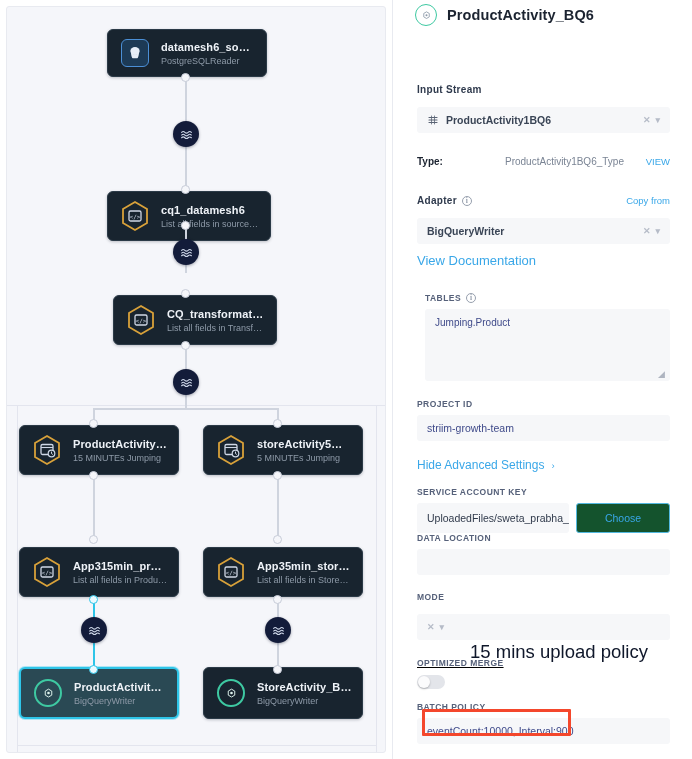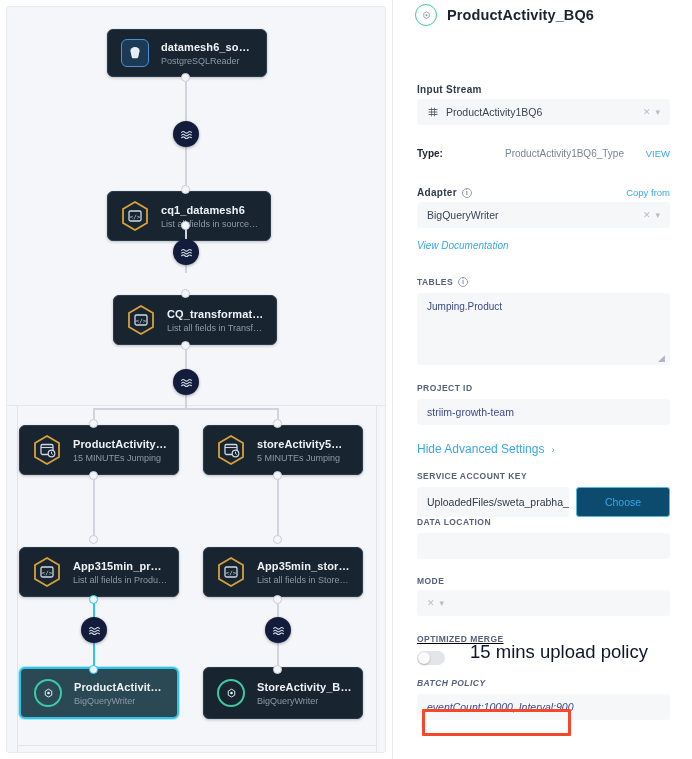--- a/index.html
+++ b/index.html
@@ -132,21 +132,22 @@
   .lbl.normal { text-transform: none; font-size: 10px; color: #2f3a4d; }
 
   .select-box {
     position: relative;
     height: 26px;
     background: #f6f7f9;
     border-radius: 3px;
     display: flex; align-items: center;
     padding: 0 10px;
     font-size: 10.5px; color: #3a4556;
-    margin-top: 4px;
+    margin-top: 12px;
+    font-weight: bold;
   }
   .select-box .val { flex: 1 1 auto; white-space: nowrap; overflow: hidden; text-overflow: ellipsis; }
   .select-box .adorn { display: flex; align-items: center; gap: 5px; color: #b6bcc8; font-size: 9px; }
 
   .stream-glyph { width: 12px; height: 12px; margin-right: 7px; flex: 0 0 auto; }
 
   .row-type {
     display: flex; align-items: center;
     padding: 0 8px;
     font-size: 10px;
@@ -197,21 +198,21 @@
   .sak-input {
     flex: 1 1 auto; height: 30px;
     background: #f6f7f9; border-radius: 3px;
     display: flex; align-items: center; padding: 0 10px;
     font-size: 10.5px; color: #303a4b;
     white-space: nowrap; overflow: hidden;
   }
   .choose-btn {
     flex: 0 0 94px; height: 30px;
     border: 1px solid #53b9e0; border-radius: 3px;
-    background: #0c4a6e; color: #39a7e8;
+    background: #14532d; color: #39a7e8;
     font-size: 10.5px;
     display: flex; align-items: center; justify-content: center;
     cursor: pointer;
   }
 
   .toggle {
     width: 28px; height: 14px; border-radius: 8px;
     background: #e3e5ea; position: relative; margin-top: 7px;
     cursor: pointer;
   }
@@ -522,25 +523,25 @@
           <span class="link-blue">Copy from</span>
         </div>
         <div class="select-box">
           <span class="val">BigQueryWriter</span>
           <span class="adorn">
             <span>✕</span>
             <span>▾</span>
           </span>
         </div>
         <div style="margin-top:7px;">
-          <span class="link-blue" style="font-size:10px;font-style:italic;">View Documentation</span>
-        </div>
-      </div>
-
-      <div style="margin-top:24px;">
+          <span class="link-blue" style="font-size:13px;">View Documentation</span>
+        </div>
+      </div>
+
+      <div style="margin-top:24px;margin-left:8px;">
         <div class="lbl-row">
           <span class="lbl-left">
             <span class="lbl caps">TABLES</span>
             <span class="info-i">i</span>
           </span>
         </div>
         <div class="textarea-box">
           <span>Jumping.Product</span>
           <span class="grip">◢</span>
         </div>
@@ -585,21 +586,21 @@
         </div>
       </div>
 
       <div class="field" style="margin-top:18px;text-decoration:underline;">
         <span class="lbl caps">OPTIMIZED MERGE</span>
         <div class="toggle">
           <span class="knob"></span>
         </div>
       </div>
 
-      <div class="field" style="margin-top:13px;font-style:italic;">
+      <div class="field" style="margin-top:13px;">
         <span class="lbl caps">BATCH POLICY</span>
         <div class="input-box">
           <span>eventCount:10000, Interval:900</span>
         </div>
       </div>
 
       <div class="annot">15 mins upload policy</div>
       <div class="redbox"></div>
 
     </div>

